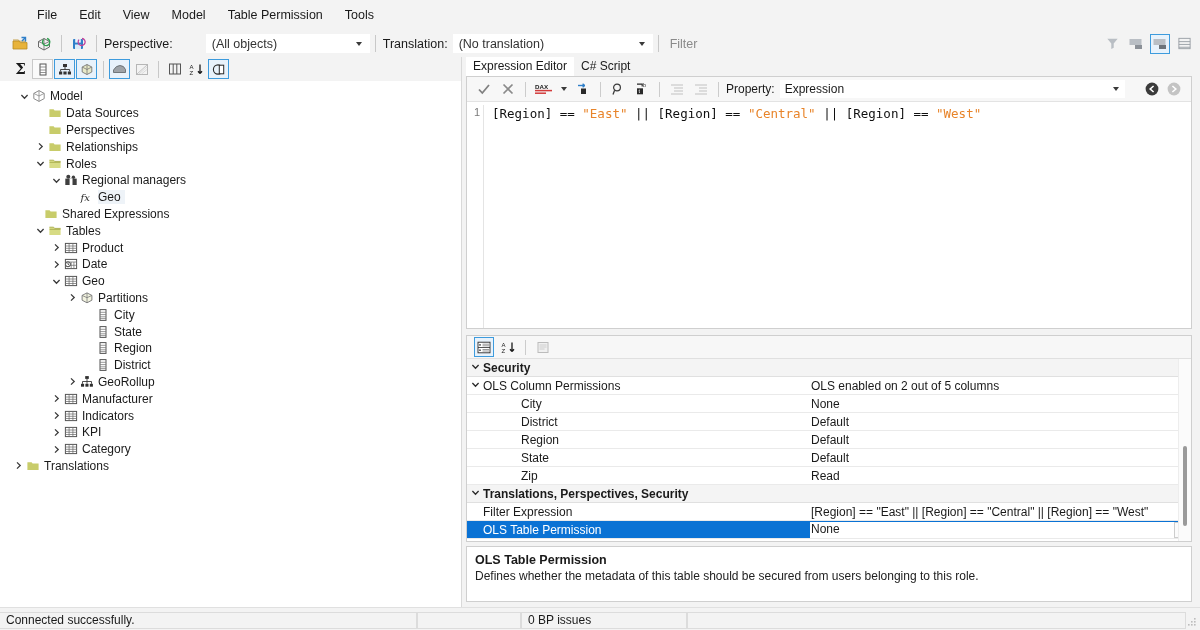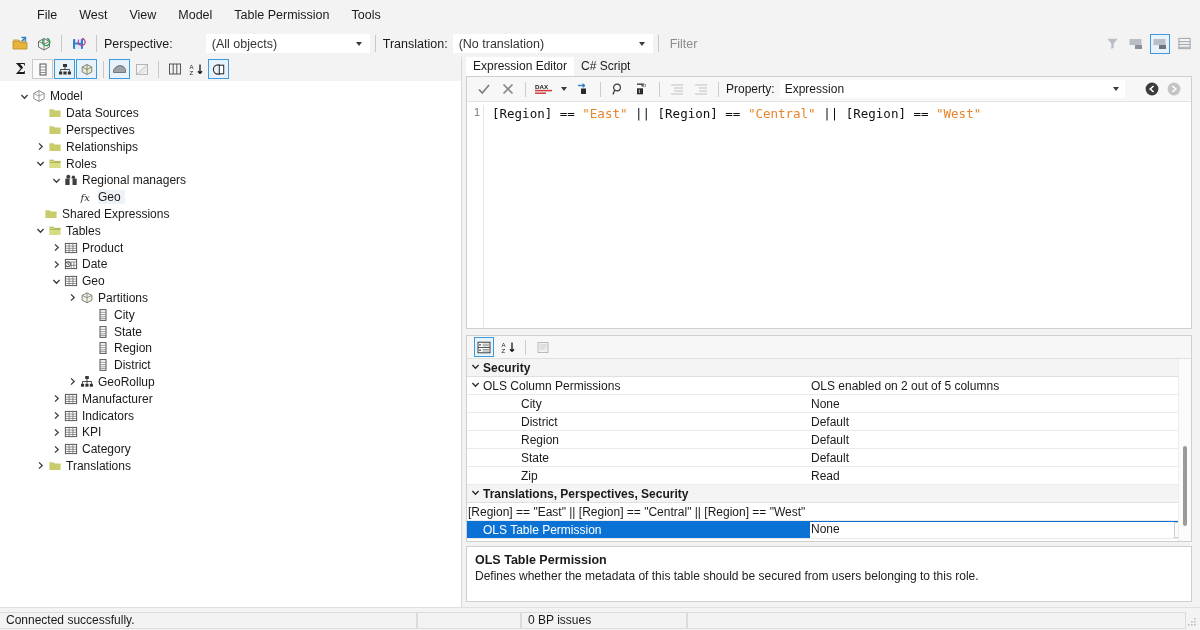--- a/index.html
+++ b/index.html
@@ -305,21 +305,21 @@
     position:absolute; right:2px; bottom:2px;
     width:12px; height:12px;
   }
   .ws { white-space:pre; }
 </style>
 </head>
 <body>
 
 <div id="menubar">
   <div class="menu-item">File</div>
-  <div class="menu-item">West</div>
+  <div class="menu-item">Edit</div>
   <div class="menu-item">View</div>
   <div class="menu-item">Model</div>
   <div class="menu-item">Table Permission</div>
   <div class="menu-item">Tools</div>
 </div>
 
 <div id="maintoolbar">
   <div class="tb-icon">
     <svg width="16" height="16" viewBox="0 0 16 16">
       <path d="M1 5h6l1.4 1.6H15V13H1z" fill="#e8b33a" stroke="#b98b1e" stroke-width="0.8"></path>
@@ -724,21 +724,21 @@
             </svg>
           </span>
           <span class="tico">
             <svg width="14" height="14" viewBox="0 0 14 14">
               <rect x="1.4" y="2.4" width="11.2" height="9.2" fill="#fff" stroke="#555" stroke-width="1"></rect>
               <path d="M1.4 5h11.2M1.4 7.3h11.2M1.4 9.5h11.2M5.1 2.4v9.2M8.9 2.4v9.2" stroke="#6f6f6f" stroke-width="0.75"></path>
             </svg>
           </span>
           <span class="tlabel">Category</span>
         </div>
-        <div class="trow" style="padding-left: 34px;">
+        <div class="trow" style=" margin-left: 12px;">
           <span class="chev">
             <svg width="9" height="9" viewBox="0 0 9 9">
               <path d="M3 1.4 L6.2 4.5 L3 7.6" stroke="#3a3a3a" stroke-width="1.3" fill="none"></path>
             </svg>
           </span>
           <span class="tico">
             <svg width="14" height="14" viewBox="0 0 14 14">
               <path d="M1.4 3.2h4.2l1 1.2h6v6.6h-11.2z" fill="#c8cc6a"></path>
             </svg>
           </span>
@@ -928,20 +928,25 @@
             <div class="gname">
               <span class="gchev"><svg width="9" height="9" viewBox="0 0 9 9">
                   <path d="M1.4 3 L4.5 6.2 L7.6 3" stroke="#2a2a2a" stroke-width="1.3" fill="none"></path>
                 </svg></span>
               <span class="gindent" style="width: 0px;"></span>
               <span>Translations, Perspectives, Security</span>
             </div>
             <div class="gval"><span></span></div>
           </div>
           <div class="grow">
+            <div class="gname">
+              <span class="gchev"></span>
+              <span class="gindent" style="width: 0px;"></span>
+              <span>Filter Expression</span>
+            </div>
             <div class="gval"><span>[Region] == "East" || [Region] == "Central" || [Region] == "West"</span></div>
           </div>
           <div class="grow selected">
             <div class="gname">
               <span class="gchev"></span>
               <span class="gindent" style="width: 0px;"></span>
               <span>OLS Table Permission</span>
             </div>
             <div class="gval"><span class="dropdown-caret">
                 <svg width="9" height="9" viewBox="0 0 9 9">

